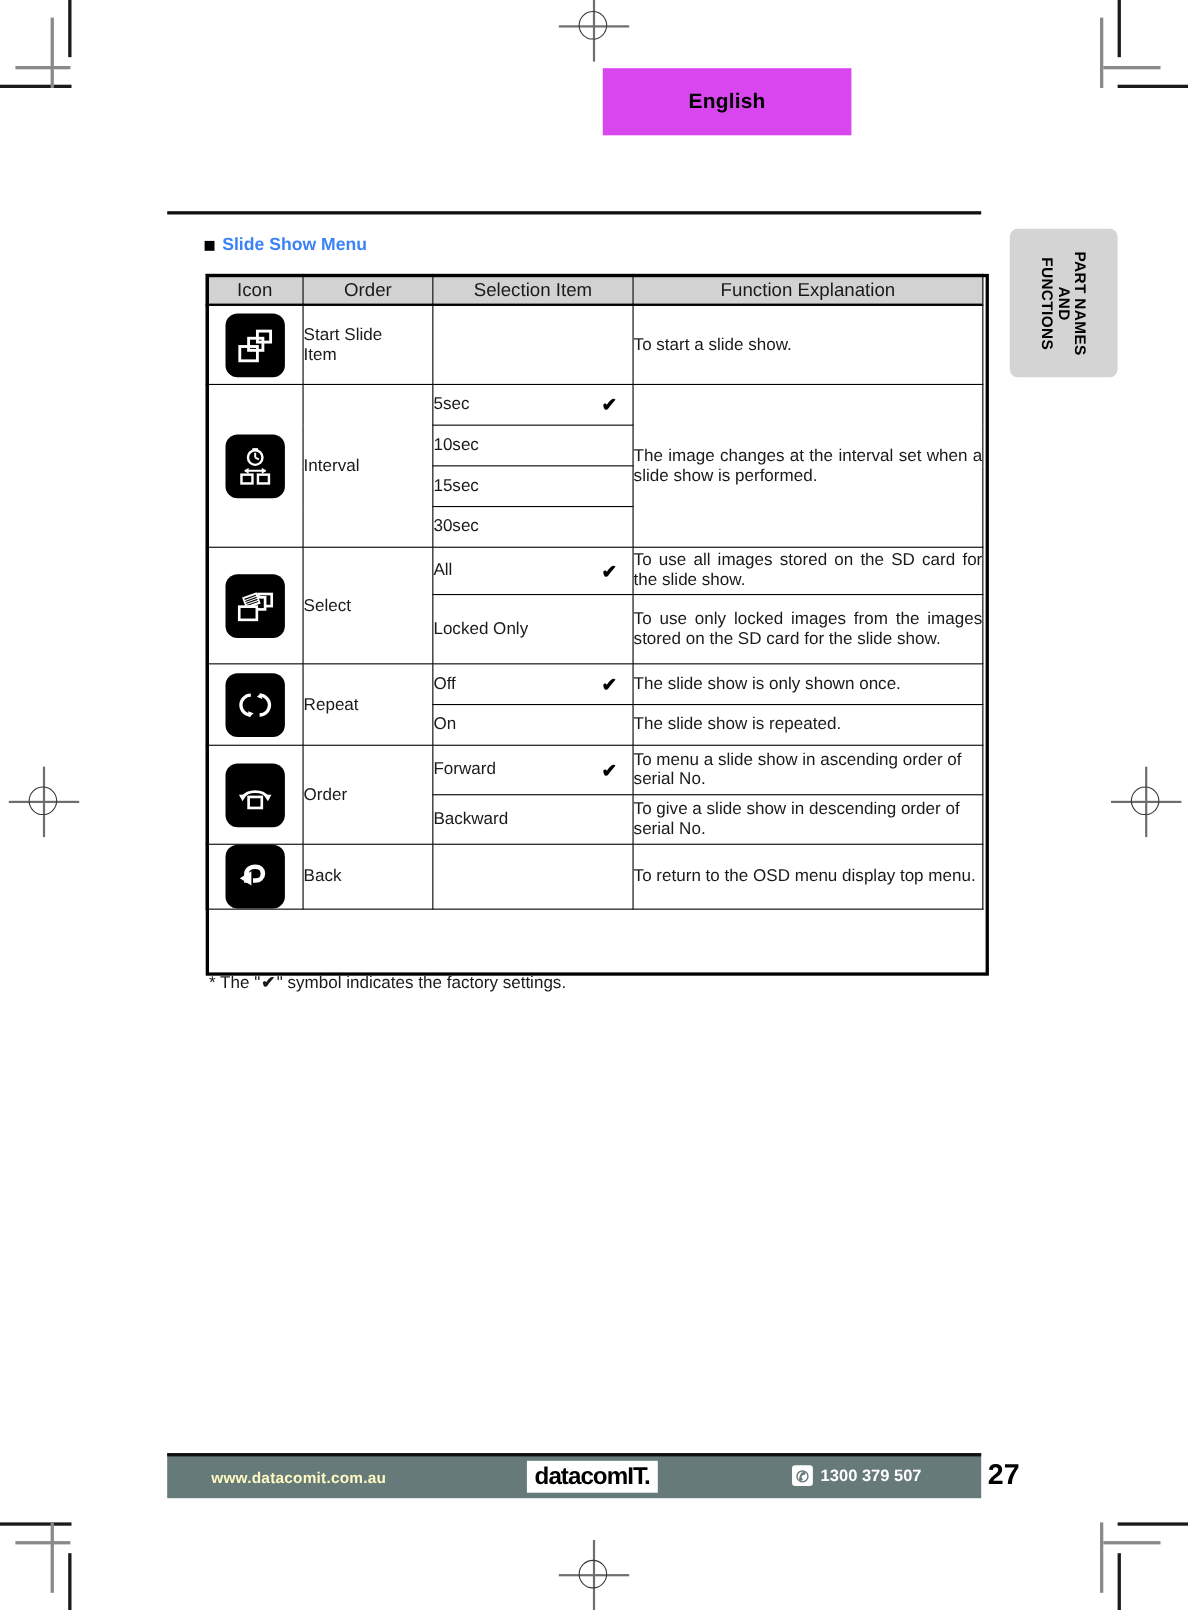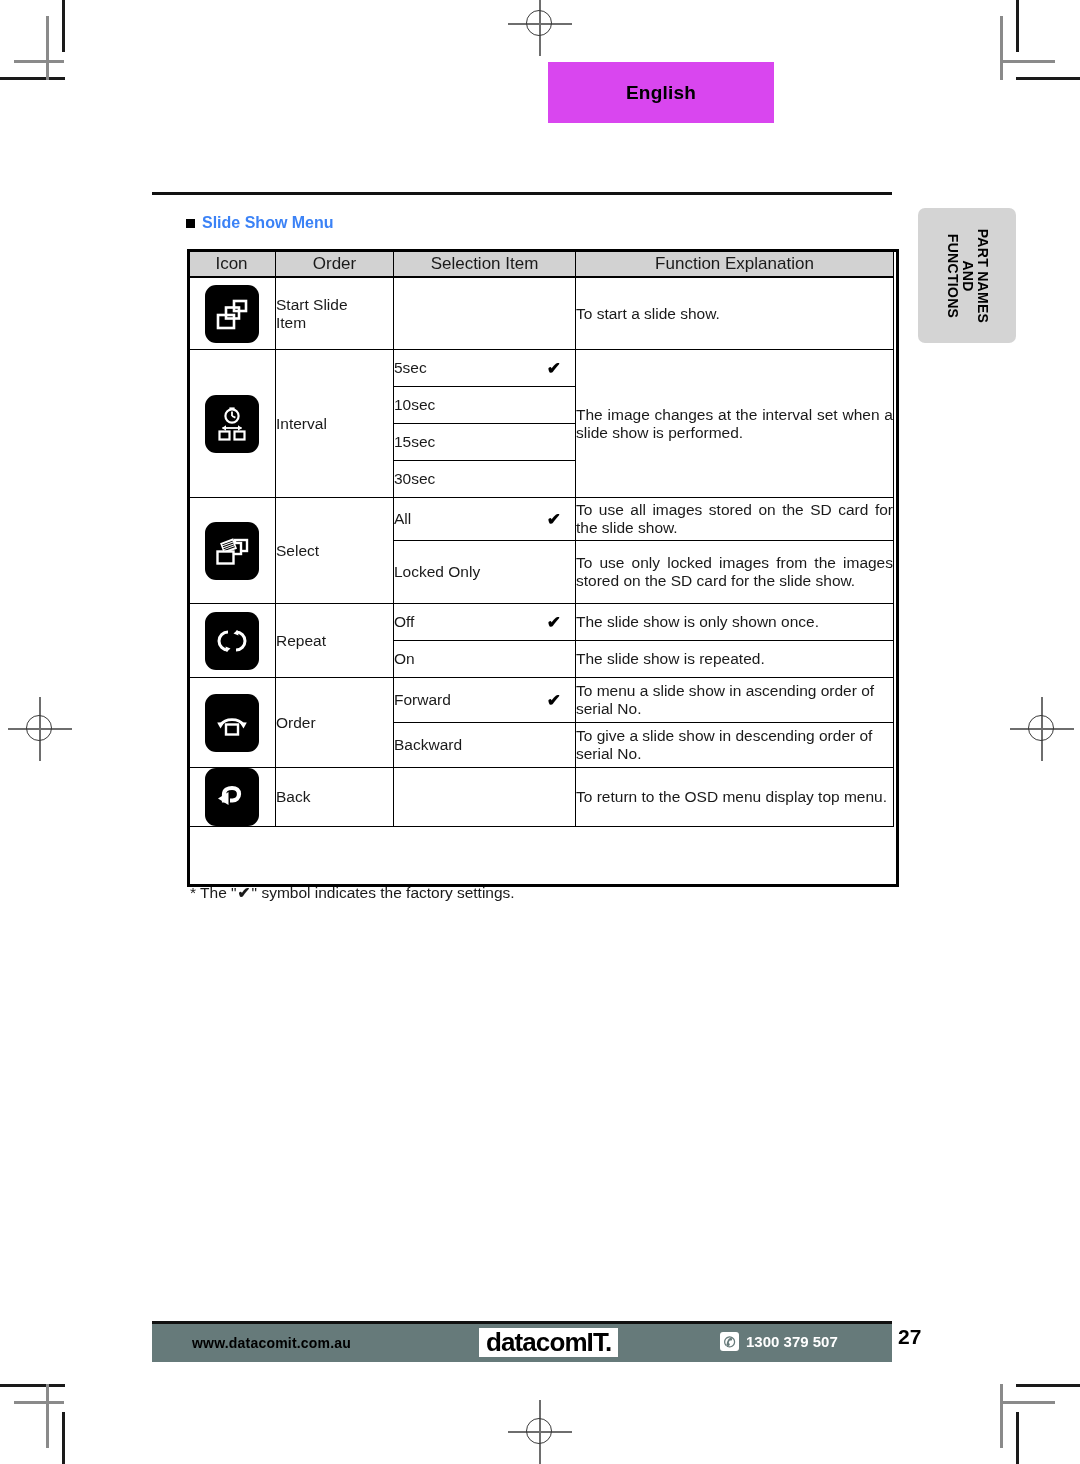--- a/index.html
+++ b/index.html
@@ -168,33 +168,33 @@
   
   .banner {
     position: absolute;
     left: 152px; top: 1321px;
     width: 740px; height: 38px;
     background: #667a7a;
     border-top: 3px solid #111;
     display: flex; align-items: center;
   }
   .banner-url {
-    color: #000000;
+    color: #fef9c3;
     font-weight: bold;
     font-size: 14px;
     margin-left: 40px;
     letter-spacing: 0.2px;
   }
   .banner-logo {
     position: absolute;
     left: 327px; top: 4px;
     background: #ffffff;
     padding: 1px 7px 2px 7px;
     font-weight: bold;
-    font-size: 26px;
+    font-size: 22px;
     letter-spacing: -0.9px;
     color: #000;
     line-height: 26px;
   }
   .banner-phone {
     position: absolute;
     left: 568px; top: 8px;
     display: flex; align-items: center; gap: 7px;
     color: #fff; font-weight: bold; font-size: 15px;
   }
@@ -204,21 +204,21 @@
     border-radius: 3px;
     display: flex; align-items: center; justify-content: center;
     color: #667a7a;
     font-size: 14px;
     line-height: 14px;
   }
   .page-num {
     position: absolute;
     left: 898px; top: 1325px;
     font-weight: bold;
-    font-size: 21px;
+    font-size: 26px;
     color: #000;
   }
 
   
   .tile {
     width: 54px; height: 58px;
     background: #000;
     border-radius: 11px;
     display: inline-flex;
     align-items: center; justify-content: center;

